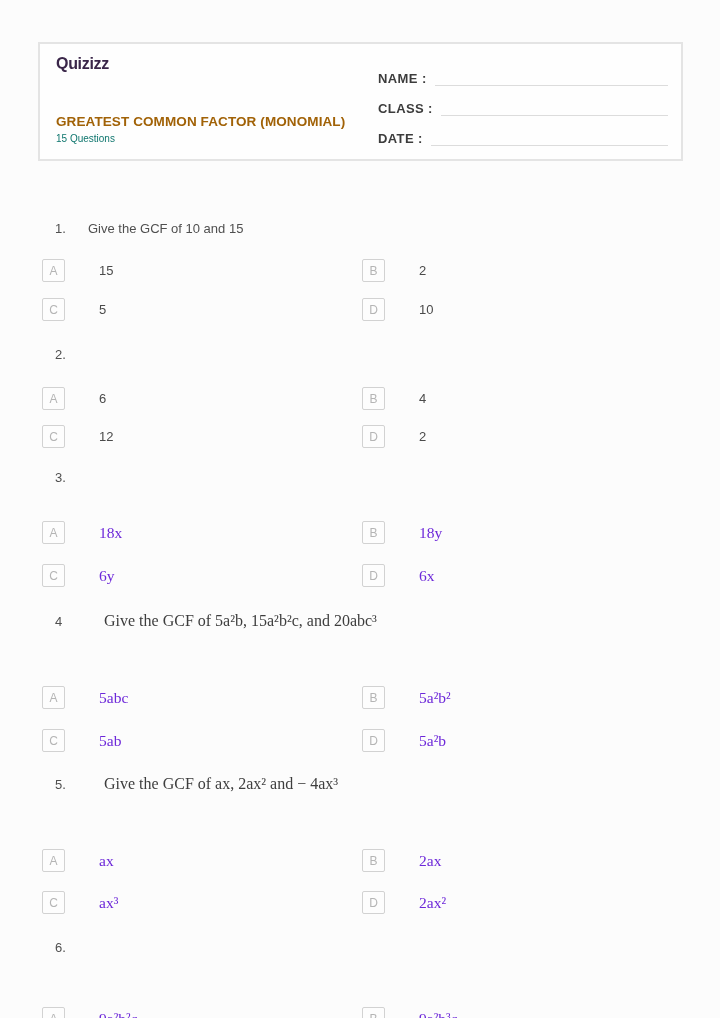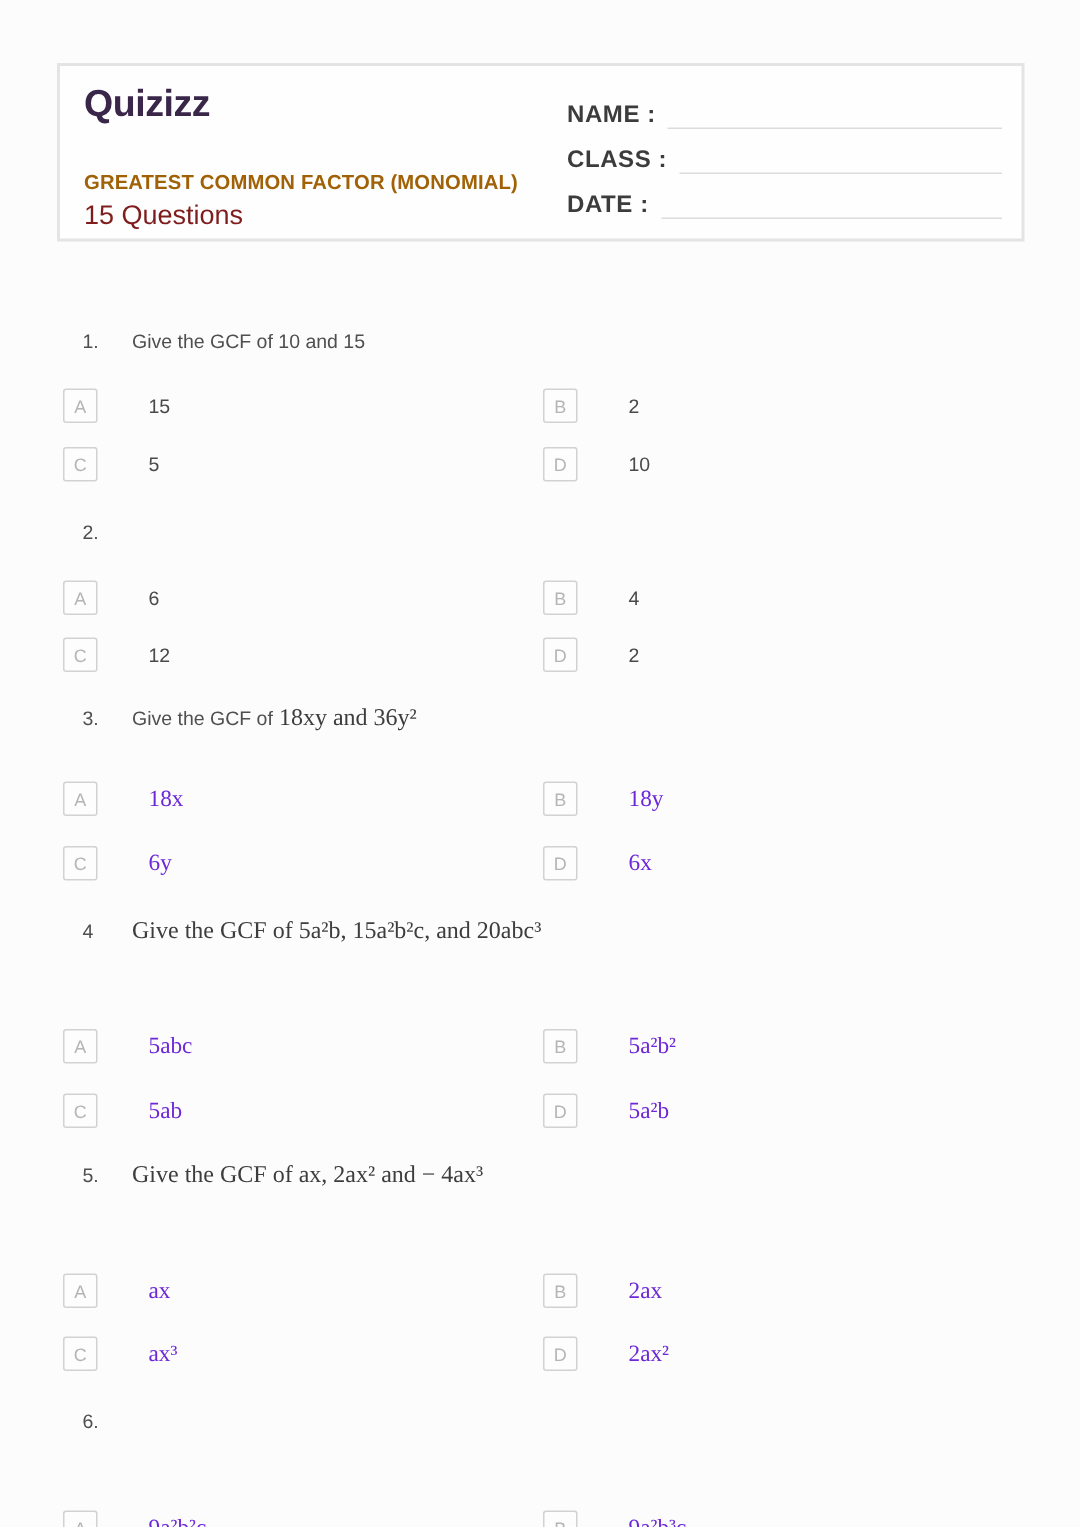--- a/index.html
+++ b/index.html
@@ -13,41 +13,41 @@
   
   .header-box {
     position:absolute; left:38px; top:42px;
     width:645px; height:119px;
     border:2px solid #e4e4e4;
     background:#fefefe;
     box-sizing:border-box;
   }
   .logo {
     position:absolute; left:16px; top:11px;
-    font-size:25px; font-weight:800; letter-spacing:-0.3px;
+    font-size:16px; font-weight:800; letter-spacing:-0.3px;
     color:#3a2649;
   }
   .hdr-title {
     position:absolute; left:16px; top:70px;
     font-size:13.5px; font-weight:700; color:#a16207;
     letter-spacing:0.1px; white-space:nowrap;
   }
   .hdr-subtitle {
     position:absolute; left:16px; top:89px;
-    font-size:18px; color:#7f1d1d;
+    font-size:10px; color:#0f766e;
   }
   .fields {
     position:absolute; left:338px; top:12px; width:290px;
   }
   .field-row {
     display:flex; align-items:flex-end;
     height:30px;
   }
   .field-label {
-    font-size:16px; font-weight:700; color:#3c3c3c;
+    font-size:13px; font-weight:700; color:#3c3c3c;
     letter-spacing:0.4px; margin-right:8px; padding-bottom:0px;
     white-space:nowrap;
   }
   .field-line {
     flex:1; height:16px;
     border-bottom:1px solid #dcdcdc;
   }
 
   
   .q {
@@ -58,21 +58,21 @@
     display:inline-block; width:33px; flex-shrink:0;
     font-size:13px; color:#4f4f4f;
   }
   .t-sans { font-size:13px; color:#4f4f4f; }
   .t-math {
     font-family:"Liberation Serif", serif;
     font-size:16px; color:#3d3d3d; margin-left:4px;
   }
   .t-sans:empty, .t-math:empty { display:none; }
   .t-math:first-child, .t-sans + .t-math:empty { margin-left:0; }
-  .q .t-math:only-child, .q-text .t-sans:empty + .t-math { margin-left:0; }
+  .q .t-math:only-child, .q-text .t-sans:empty + .t-math { margin-left:16px; }
 
   .opt-row { position:absolute; left:0; width:720px; height:23px; }
   .opt {
     position:absolute; top:0;
     display:flex; align-items:center;
   }
   .opt.col-a { left:42px; }
   .opt.col-b { left:362px; }
   .letter-box {
     width:23px; height:23px; box-sizing:border-box;
@@ -164,23 +164,20 @@
     <div class="opt col-b">
       <span class="letter-box">D</span>
       <span class="opt-text">2</span>
     </div>
   </div>
 </div>
 
 <div>
   <div class="q" style="top:470px">
     <span class="q-num">3.</span>
-    <span class="q-text">
-      <span class="t-sans">Give the GCF of</span><span class="t-math">18xy  and  36y²</span>
-    </span>
   </div>
   <div class="opt-row opts-serif" style="top:521px">
     <div class="opt col-a">
       <span class="letter-box">A</span>
       <span class="opt-text">18x</span>
     </div>
     <div class="opt col-b">
       <span class="letter-box">B</span>
       <span class="opt-text">18y</span>
     </div>

